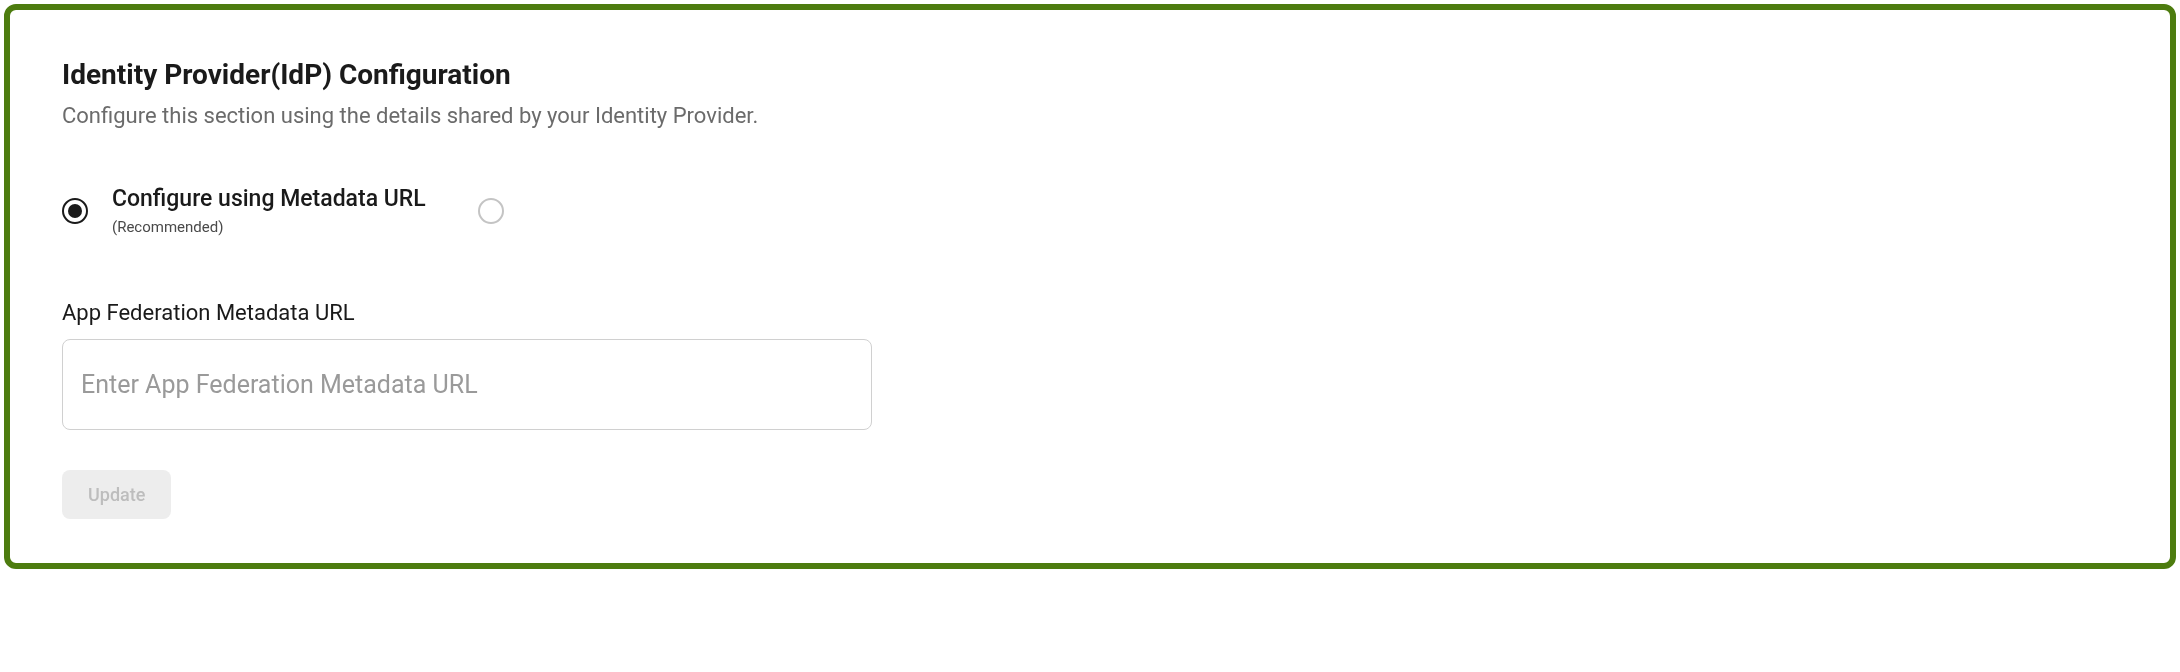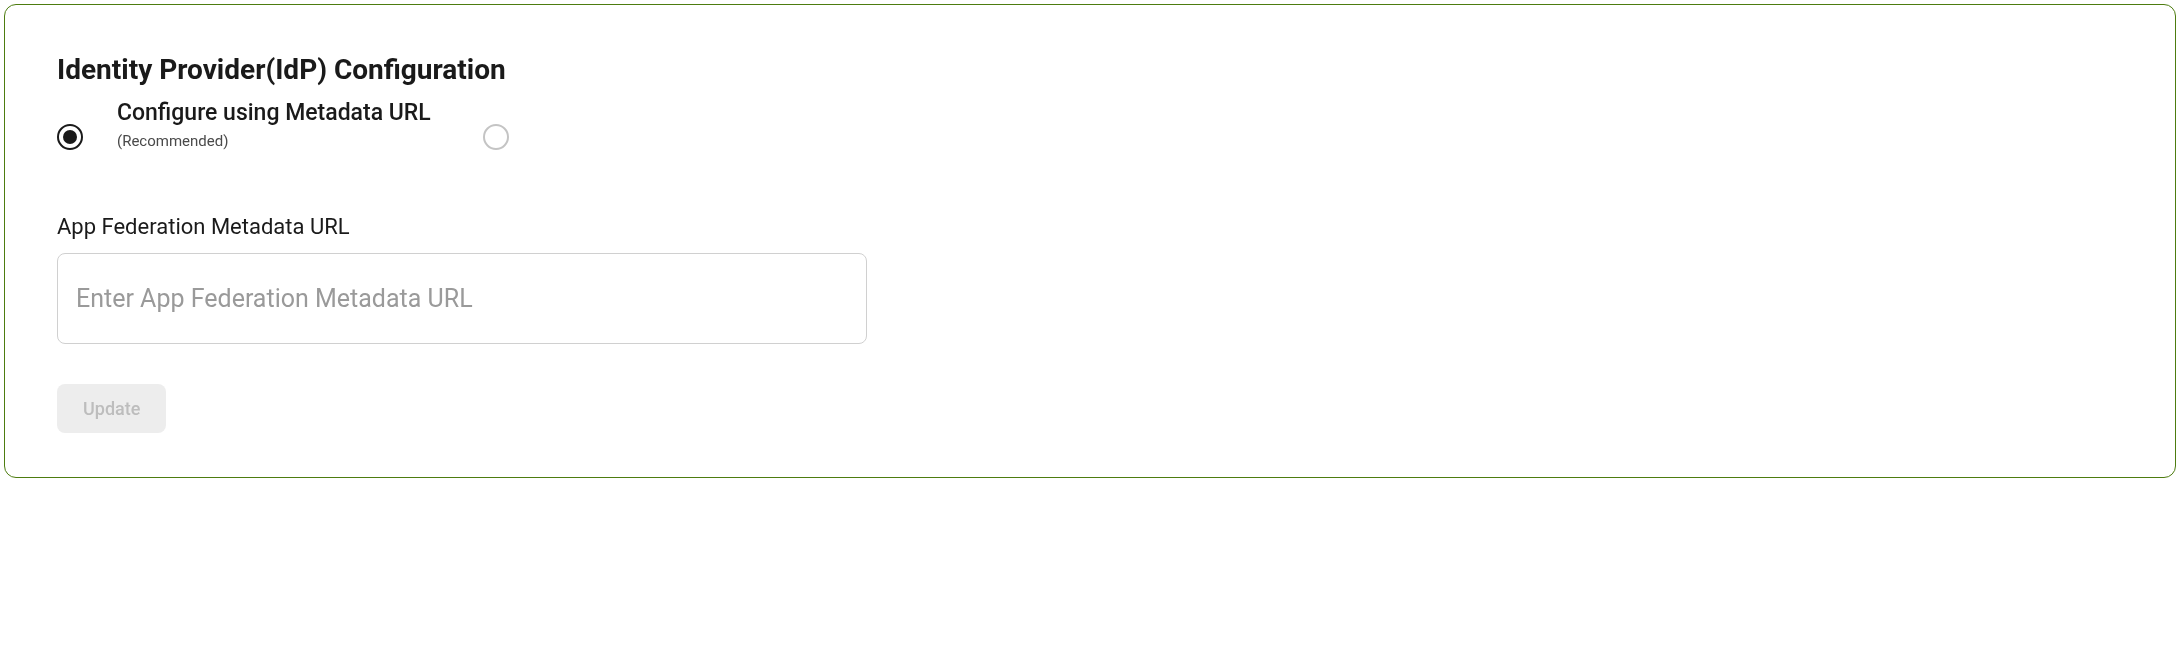--- a/index.html
+++ b/index.html
@@ -6,21 +6,21 @@
       box-sizing: border-box;
       margin: 0;
       padding: 0;
     }
     body {
       font-family: -apple-system, BlinkMacSystemFont, "Segoe UI", Roboto, Helvetica, Arial, sans-serif;
       background: #ffffff;
       padding: 4px;
     }
     .card {
-      border: 1px solid #4d7c0f;
+      border: 6px solid #4d7c0f;
       border-radius: 12px;
       padding: 48px 52px 44px 52px;
       width: 100%;
     }
     .title {
       font-size: 28px;
       font-weight: 700;
       color: #1a1a1a;
       margin-bottom: 12px;
     }
@@ -29,22 +29,22 @@
       color: #6b6b6b;
       margin-bottom: 56px;
     }
     .radio-group {
       display: flex;
       gap: 52px;
       margin-bottom: 64px;
     }
     .radio-option {
       display: flex;
-      align-items: flex-end;
-      gap: 34px;
+      align-items: center;
+      gap: 24px;
       cursor: pointer;
     }
     .radio-circle {
       width: 26px;
       height: 26px;
       border: 2px solid #1a1a1a;
       border-radius: 50%;
       display: flex;
       align-items: center;
       justify-content: center;
@@ -107,20 +107,21 @@
       border-radius: 8px;
       cursor: not-allowed;
       font-family: inherit;
     }
   </style>
 </head>
 <body>
 
 <div class="card">
   <h2 class="title">Identity Provider(IdP) Configuration</h2>
+  <p class="subtitle">Configure this section using the details shared by your Identity Provider.</p>
 
   <div class="radio-group">
     <div class="radio-option">
       <span class="radio-circle">
         <span class="radio-dot"></span>
       </span>
       <div class="radio-labels">
         <span class="radio-label-main">Configure using Metadata URL</span>
         <span class="radio-label-sub">(Recommended)</span>
       </div>

